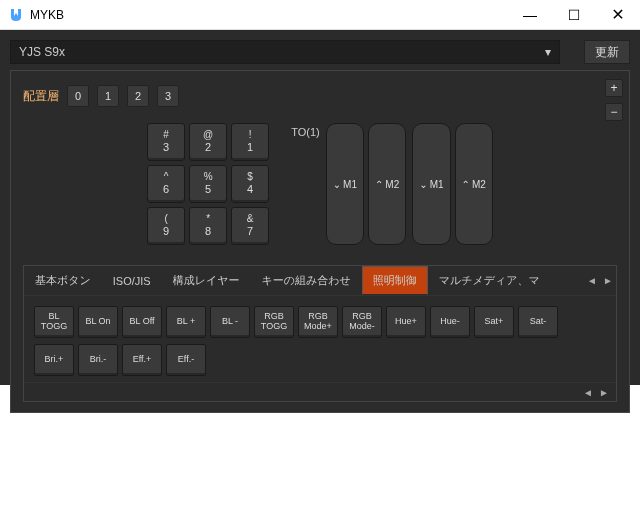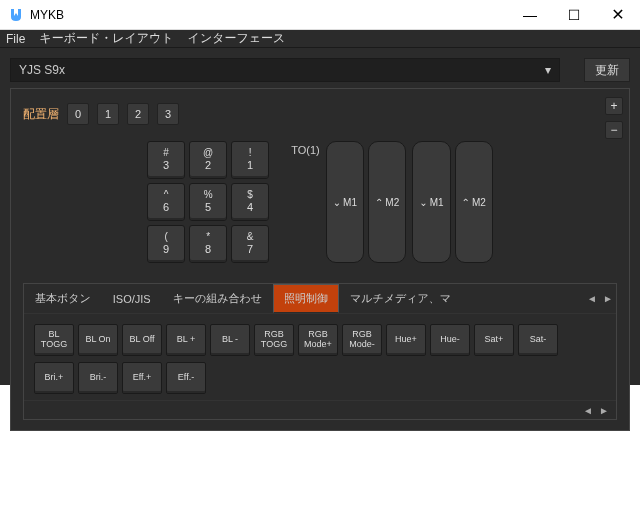--- a/index.html
+++ b/index.html
@@ -52,25 +52,20 @@
   <div class="titlebar">
     <svg class="logo" viewBox="0 0 16 16">
         <path d="M3 2 L3 10 Q3 14 8 14 Q13 14 13 10 L13 2 L10 2 L10 9 L8 6 L6 9 L6 2 Z" fill="#4aa3ff"></path>
       </svg>
     <span class="title">MYKB</span>
     <div class="winbtn">—</div>
     <div class="winbtn">☐</div>
     <div class="winbtn close">✕</div>
   </div>
 
-  <div class="menubar">
-    <span>File</span>
-    <span>キーボード・レイアウト</span>
-    <span>インターフェース</span>
-  </div>
 
   <div class="devrow">
     <div class="devsel">
       <span>YJS S9x</span>
       <span>▾</span>
     </div>
     <div class="updbtn">
         <span>更新</span>
       </div>
   </div>
@@ -151,20 +146,21 @@
               <span>M2</span>
             </div>
         </div>
       </div>
     </div>
 
     <div class="bottompanel">
       <div class="cattabs">
         <div class="cattab">基本ボタン</div>
         <div class="cattab">ISO/JIS</div>
+        <div class="cattab">構成レイヤー</div>
         <div class="cattab">キーの組み合わせ</div>
         <div class="cattab active">照明制御</div>
         <div class="cattab">マルチメディア、マ</div>
         <div class="catscroll">
           <div class="catarrow">◄</div>
           <div class="catarrow">►</div>
         </div>
       </div>
       <div class="btnrows">
         <div class="btnrow" id="row1">

